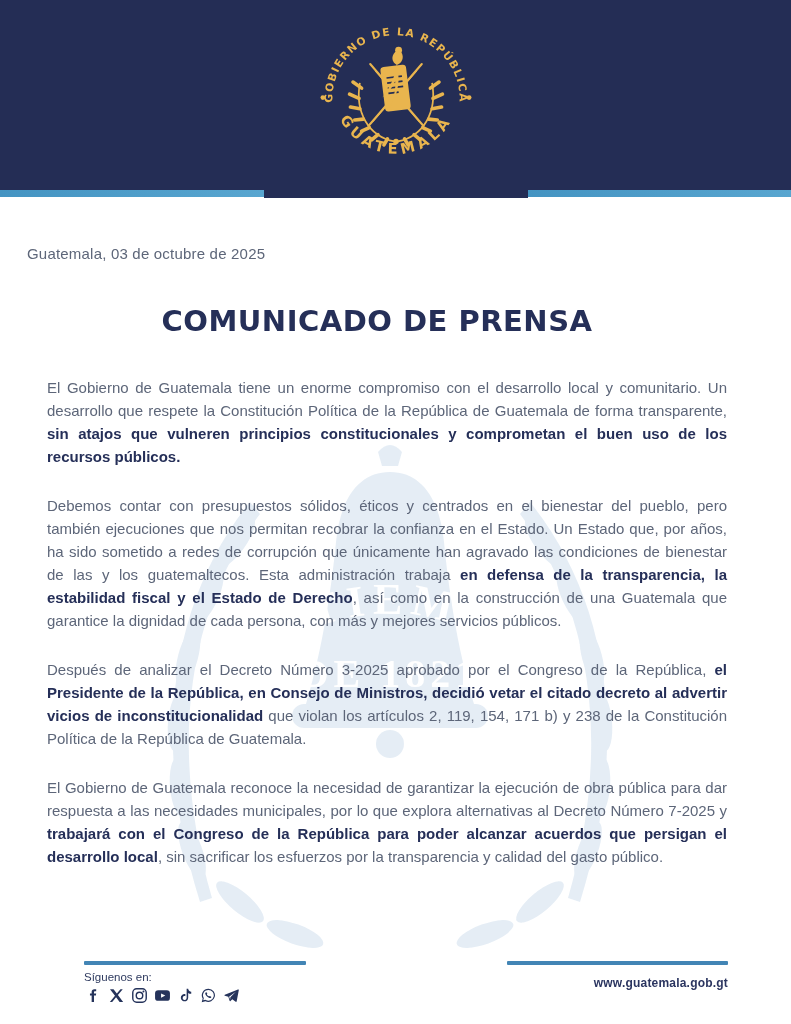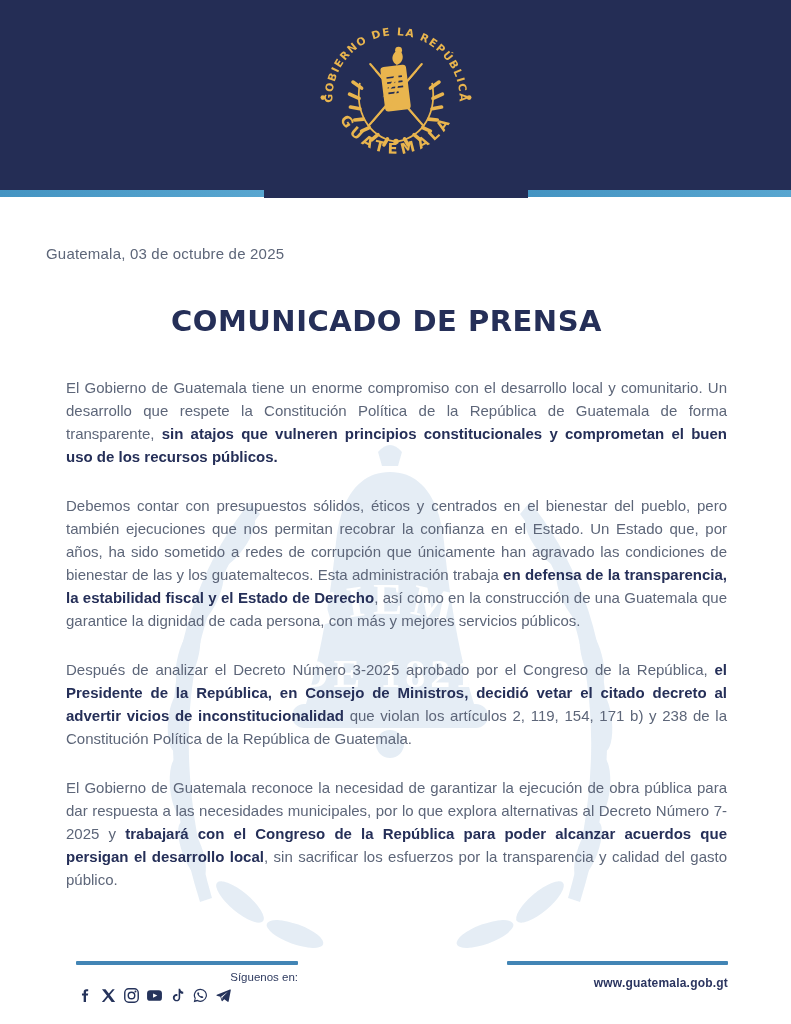--- a/index.html
+++ b/index.html
@@ -20,37 +20,37 @@
   
   .hdr{
     height:190px;background:var(--navy);
     display:flex;align-items:center;justify-content:center;
     position:relative;z-index:2;
   }
   .stripe{display:flex;height:7px;position:relative;z-index:2;}
   .stripe .seg-blue{flex:1;background:linear-gradient(90deg,var(--stripe_blue),#58A6D0);}
   .stripe .seg-navy{width:264px;height:9px;margin-top:-1px;background:var(--navy);}
   
-  main{position:relative;z-index:1;padding:0 64px 0 46px;}
+  main{position:relative;z-index:1;padding:0 64px 0 27px;}
   .date{margin-top:48px;font-size:15px;color:var(--body_text);letter-spacing:.2px;}
   .title{
     margin:42px 0 0;text-align:center;
     font-family:"DejaVu Sans",sans-serif;font-weight:800;
     font-size:29px;letter-spacing:.5px;color:var(--bold_text);
   }
   .paras{margin-top:38px;margin-left:20px;}
   .paras p{
     margin:0 0 26px;font-size:15px;line-height:23px;
     text-align:justify;color:var(--body_text);
   }
   .paras .b{font-weight:bold;color:var(--bold_text);}
   
   .wm{position:absolute;left:40px;top:382px;z-index:0;pointer-events:none;opacity:.8;}
   
-  .f-left{position:absolute;left:76px;top:961px;z-index:3;text-align:right;}
+  .f-left{position:absolute;left:84px;top:961px;z-index:3;}
   .f-right{position:absolute;left:507px;top:961px;width:221px;text-align:right;z-index:3;}
   .f-line{height:4px;background:var(--line_blue);border-radius:1px;}
   .f-left .f-line{width:222px;}
   .follow{margin-top:6px;font-size:11.5px;color:#2E3A5F;}
   .icons{display:flex;gap:5px;margin-top:3px;align-items:center;color:#25335B;}
   .sicon{width:18px;height:18px;display:inline-flex;align-items:center;justify-content:center;}
   .sicon svg{width:17px;height:17px;display:block;}
   .website{display:inline-block;margin-top:11px;font-size:12px;font-weight:bold;color:#2B3560;letter-spacing:.2px;}
 </style>
 </head>

